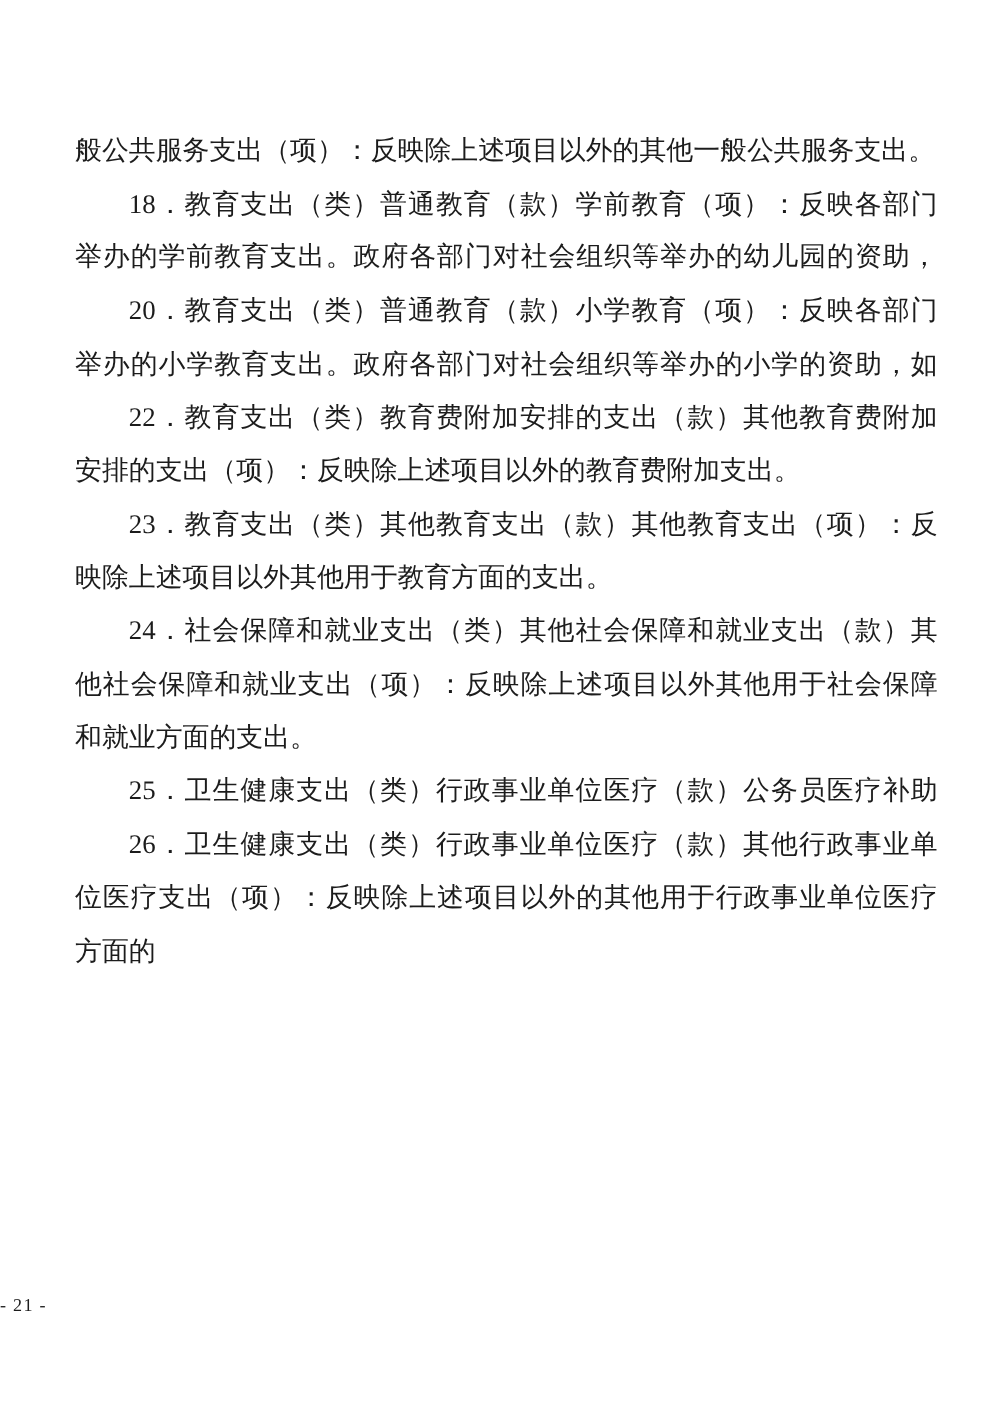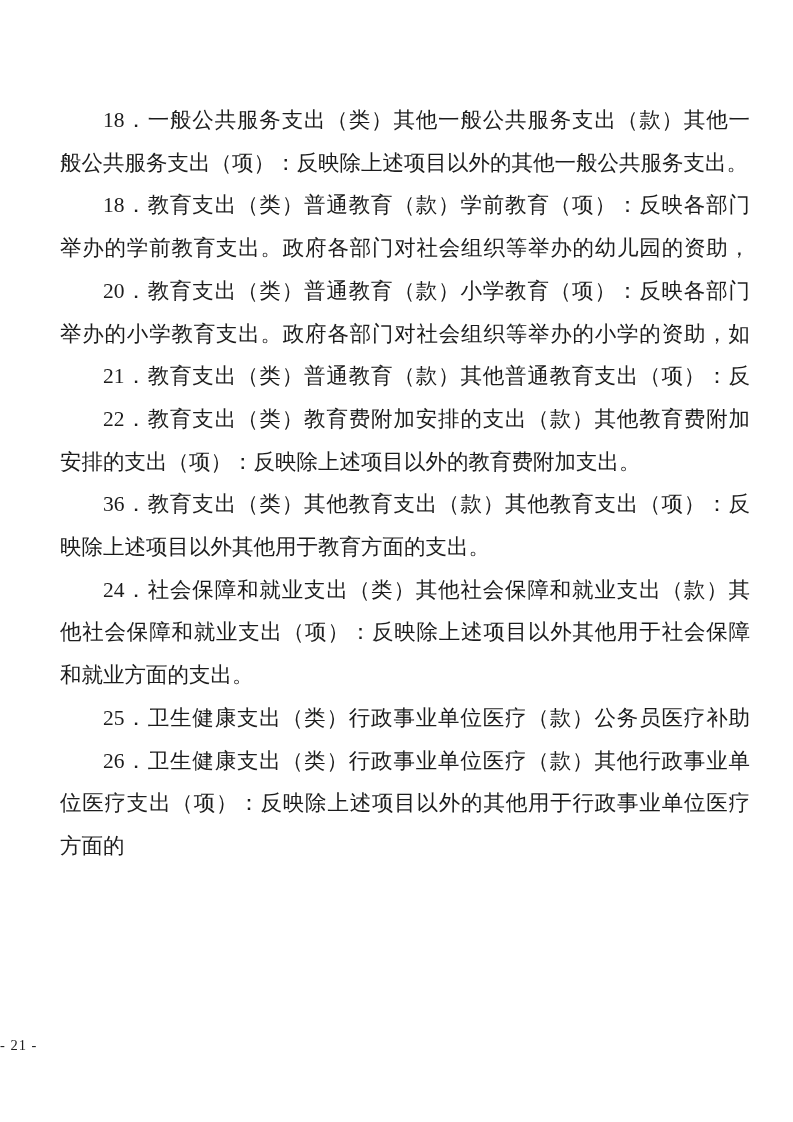--- a/index.html
+++ b/index.html
@@ -56,45 +56,43 @@
     letter-spacing: 1px;
   }
 </style>
 </head>
 <body>
 
 <div class="page">
   <div class="content">
 
     <div class="para">
-      <div class="line first">18．一般公共服务支出（类）其他一般公共服务支出（款）其他一</div>
       <div class="line last">般公共服务支出（项）：反映除上述项目以外的其他一般公共服务支出。</div>
     </div>
 
     <div class="para">
       <div class="line first">18．教育支出（类）普通教育（款）学前教育（项）：反映各部门</div>
       <div class="line">举办的学前教育支出。政府各部门对社会组织等举办的幼儿园的资助，</div>
     </div>
 
     <div class="para">
       <div class="line first">20．教育支出（类）普通教育（款）小学教育（项）：反映各部门</div>
       <div class="line">举办的小学教育支出。政府各部门对社会组织等举办的小学的资助，如</div>
     </div>
 
     <div class="para">
-      <div class="line first">21．教育支出（类）普通教育（款）其他普通教育支出（项）：反</div>
     </div>
 
     <div class="para">
       <div class="line first">22．教育支出（类）教育费附加安排的支出（款）其他教育费附加</div>
       <div class="line last">安排的支出（项）：反映除上述项目以外的教育费附加支出。</div>
     </div>
 
     <div class="para">
-      <div class="line first">36．教育支出（类）其他教育支出（款）其他教育支出（项）：反</div>
+      <div class="line first">23．教育支出（类）其他教育支出（款）其他教育支出（项）：反</div>
       <div class="line last">映除上述项目以外其他用于教育方面的支出。</div>
     </div>
 
     <div class="para">
       <div class="line first">24．社会保障和就业支出（类）其他社会保障和就业支出（款）其</div>
       <div class="line">他社会保障和就业支出（项）：反映除上述项目以外其他用于社会保障</div>
       <div class="line last">和就业方面的支出。</div>
     </div>
 
     <div class="para">

